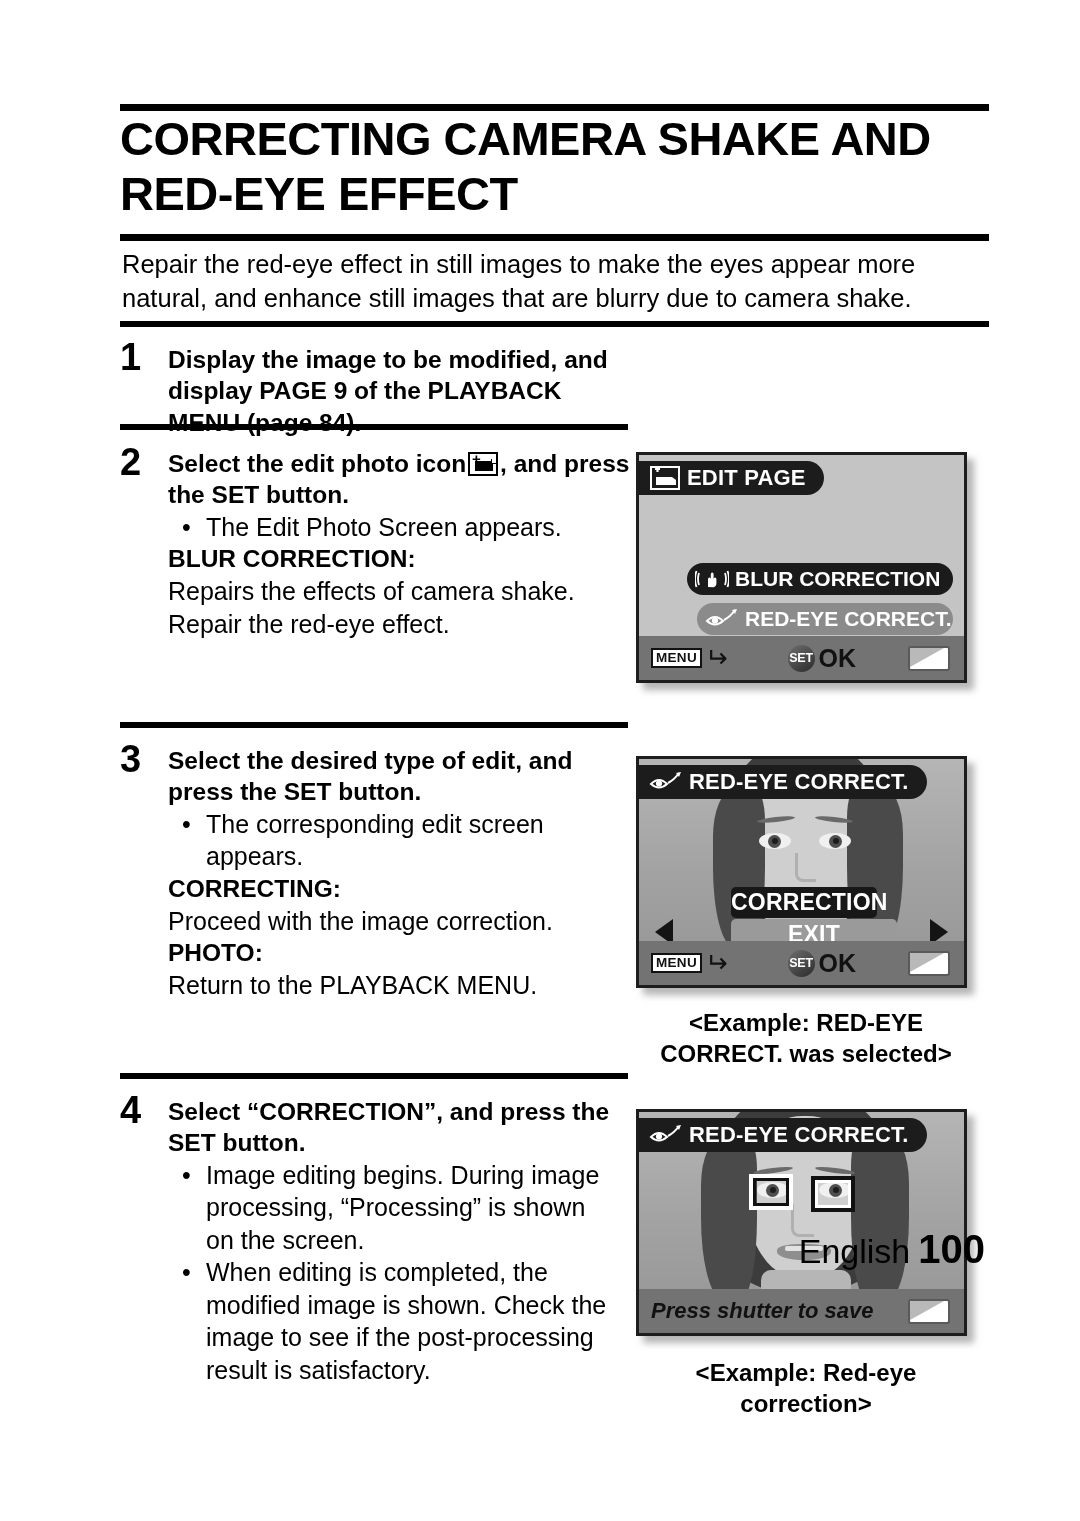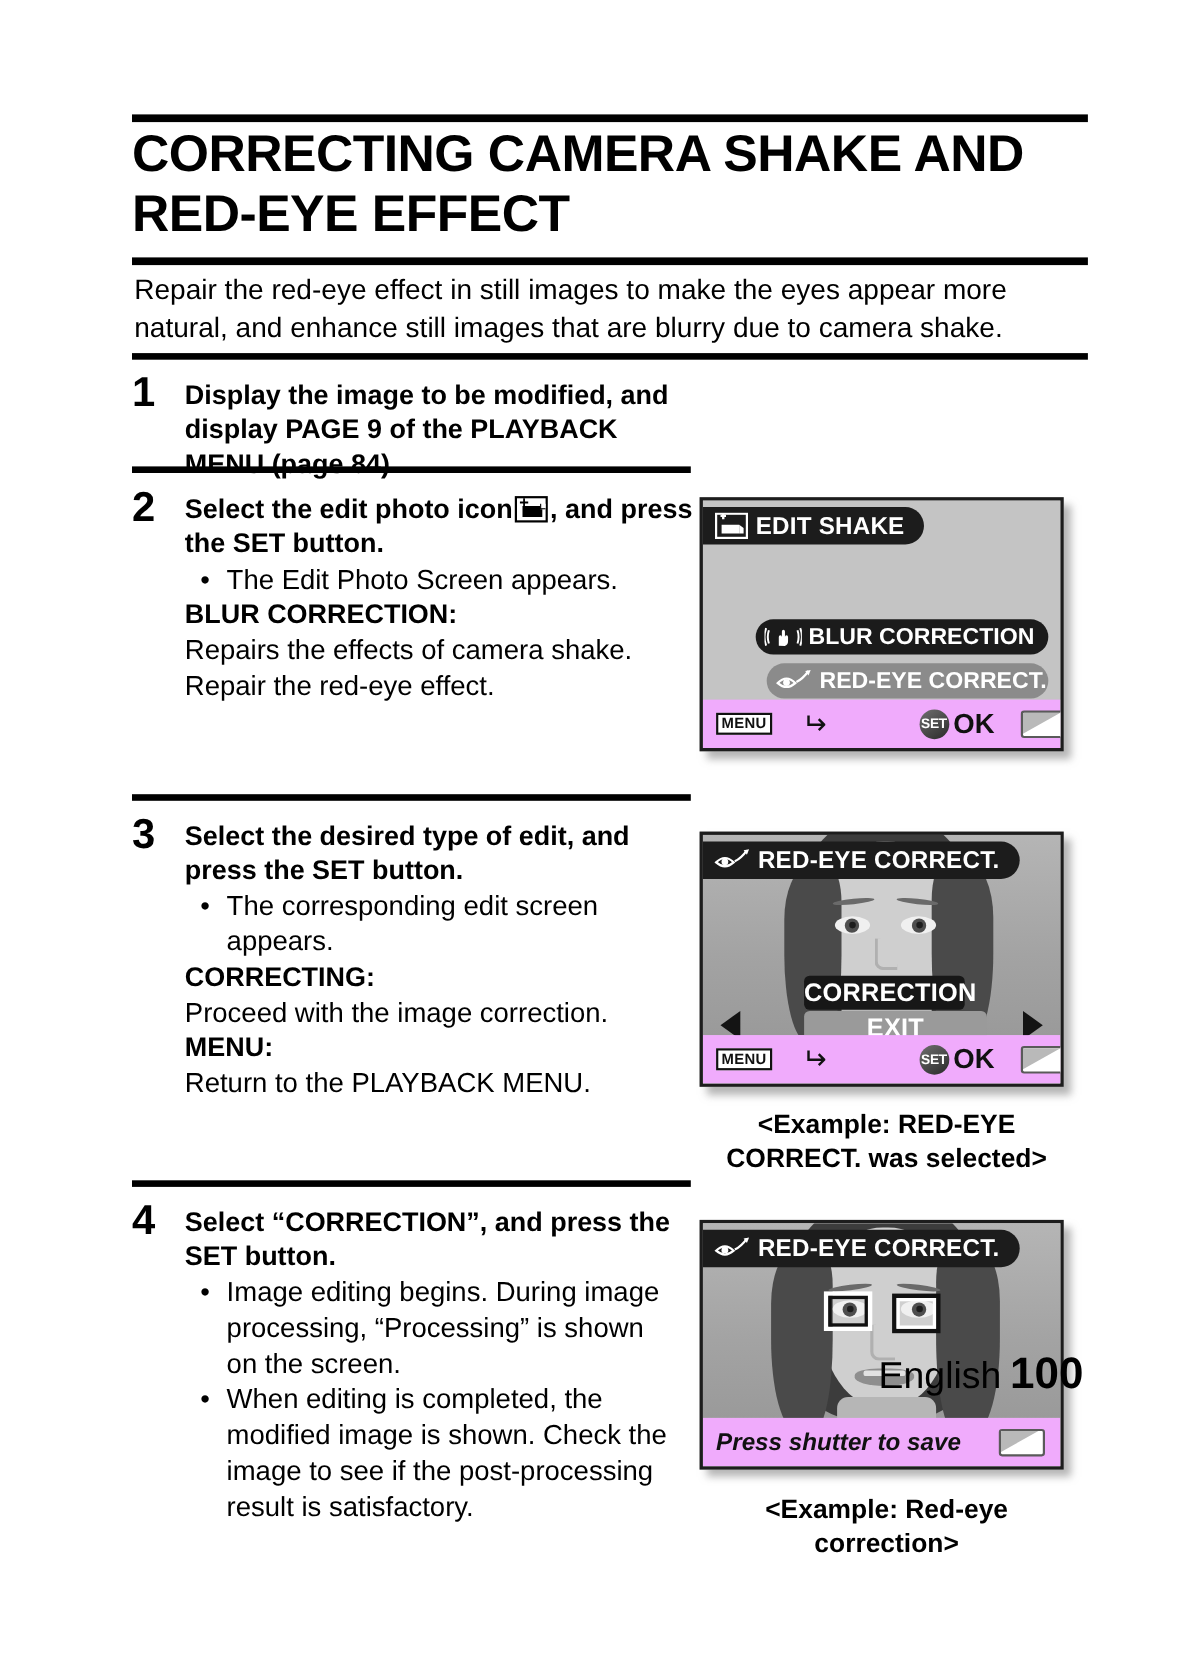--- a/index.html
+++ b/index.html
@@ -175,25 +175,24 @@
     font-weight: bold;
     font-size: 22px;
     letter-spacing: 0.2px;
     white-space: nowrap;
     z-index: 5;
   }
   .lcd-bottombar {
     position: absolute;
     left: 0; right: 0; bottom: 0;
     height: 44px;
-    background: #f0abfc;
+    background: #737373;
     display: flex;
     align-items: center;
     z-index: 6;
-    gap: 24px;
   }
   .menu-chip {
     border: 2px solid #111;
     background: #fff;
     color: #111;
     font-size: 13.5px;
     font-weight: bold;
     padding: 1px 3px 0 3px;
     letter-spacing: 0.3px;
     line-height: 1.05;
@@ -483,21 +482,21 @@
     <div class="lcd-inner">
       <div class="lcd-titlebar">
         <span class="ico-card">
           <svg viewBox="0 0 32 24" width="32" height="24" aria-hidden="true">
             <rect x="2" y="1" width="28" height="22" fill="none" stroke="#fff" stroke-width="2"></rect>
             <path d="M6 3 h5 M8.5 1 v5" stroke="#fff" stroke-width="2.2" fill="none"></path>
             <path d="M7 11 h16 v8 h-16 z" fill="#fff"></path>
             <path d="M23 11 l4 3 v5 h-4 z" fill="#fff"></path>
           </svg>
         </span>
-        <span>EDIT SHAKE</span>
+        <span>EDIT PAGE</span>
       </div>
 
       <div class="opt-pill opt-selected" style="left:48px; top:108px; width:258px;">
         <span class="ico-shake">
           <svg viewBox="0 0 34 24" width="34" height="24" aria-hidden="true">
             <path d="M4 6 q-2 6 0 12 M1.5 4 q-3 8 0 16" stroke="#fff" stroke-width="1.8" fill="none"></path>
             <path d="M30 6 q2 6 0 12 M32.5 4 q3 8 0 16" stroke="#fff" stroke-width="1.8" fill="none"></path>
             <path d="M13 20 v-8 q0-1.6 1.4-1.6 t1.4 1.6 v-4.8 q0-1.6 1.4-1.6 t1.4 1.6 v5 q0-1.6 1.4-1.6 t1.4 1.6 v4 q0 3-3 4 z" fill="#fff"></path>
           </svg>
         </span>
@@ -533,21 +532,21 @@
   <div class="rule-step" style="top:722px;"></div>
   <div class="step-num" style="left:120px; top:740px;">3</div>
   <div class="step-body" style="left:168px; top:745px; width:462px;">
     <div class="step-head">Select the desired type of edit, and press the SET button.</div>
     <div class="bullet-line">
       <span class="dot">•</span>
       <span>The corresponding edit screen appears.</span>
     </div>
     <div class="bold-term">CORRECTING:</div>
     <div class="plain-line">Proceed with the image correction.</div>
-    <div class="bold-term">MENU:</div>
+    <div class="bold-term">PHOTO:</div>
     <div class="plain-line">Return to the PLAYBACK MENU.</div>
   </div>
 
   <div class="lcd" style="left:636px; top:756px; width:331px; height:232px;">
     <div class="lcd-inner">
 
       <div class="photo" style="top:0; bottom:44px;">
         <div class="ph-bg"></div>
         <div class="ph-hair" style="left:78px; top:-22px; width:176px; height:190px;"></div>
         <div class="ph-face" style="left:108px; top:6px; width:116px; height:152px;"></div>

